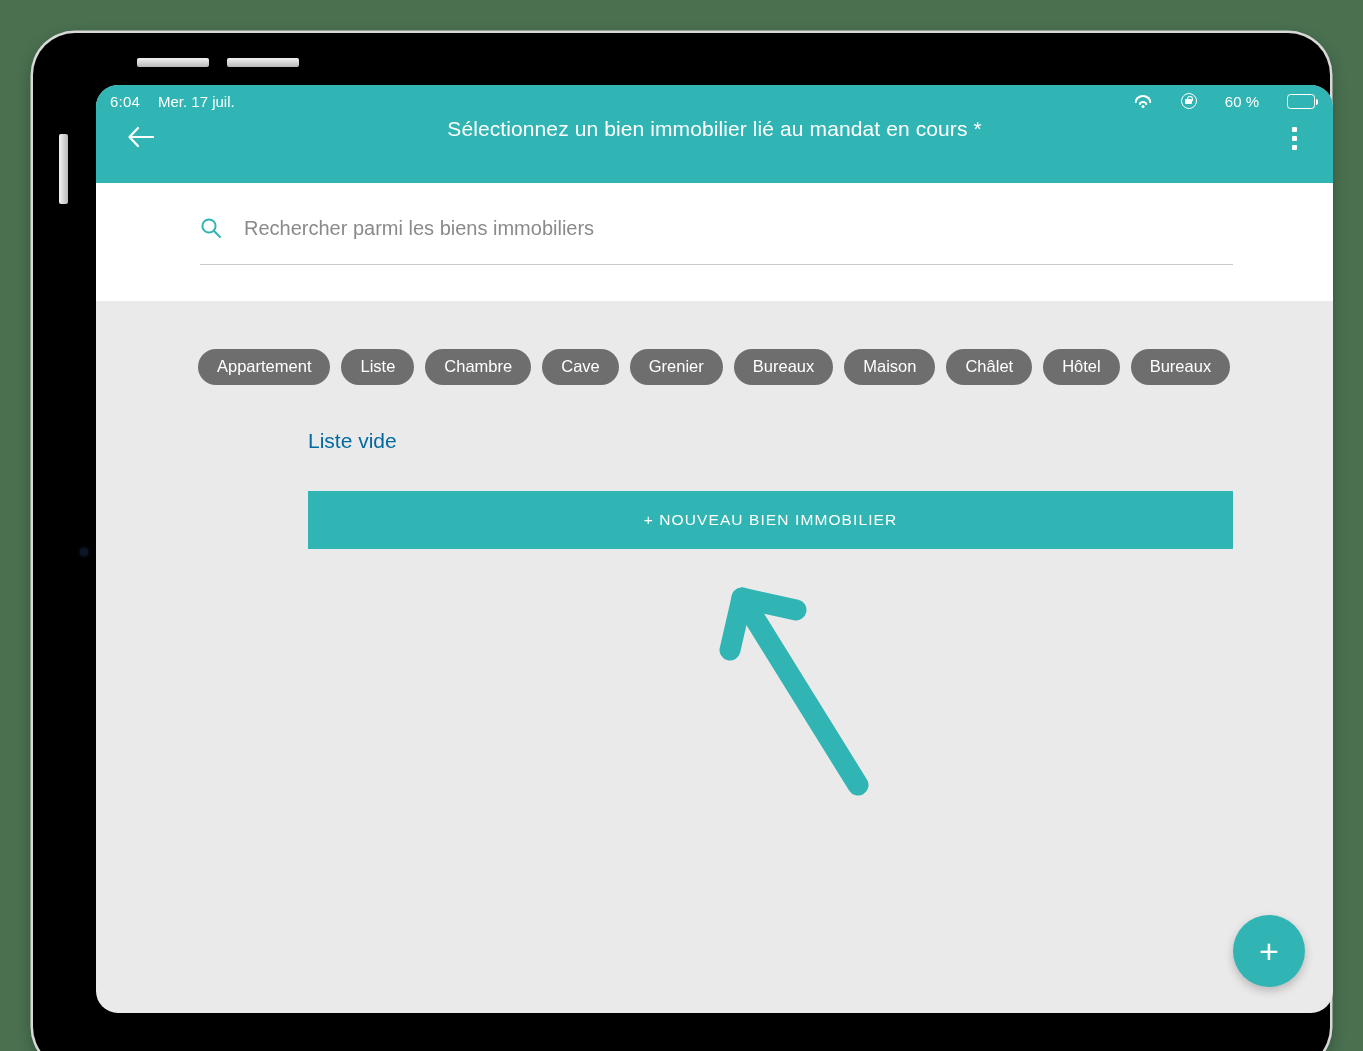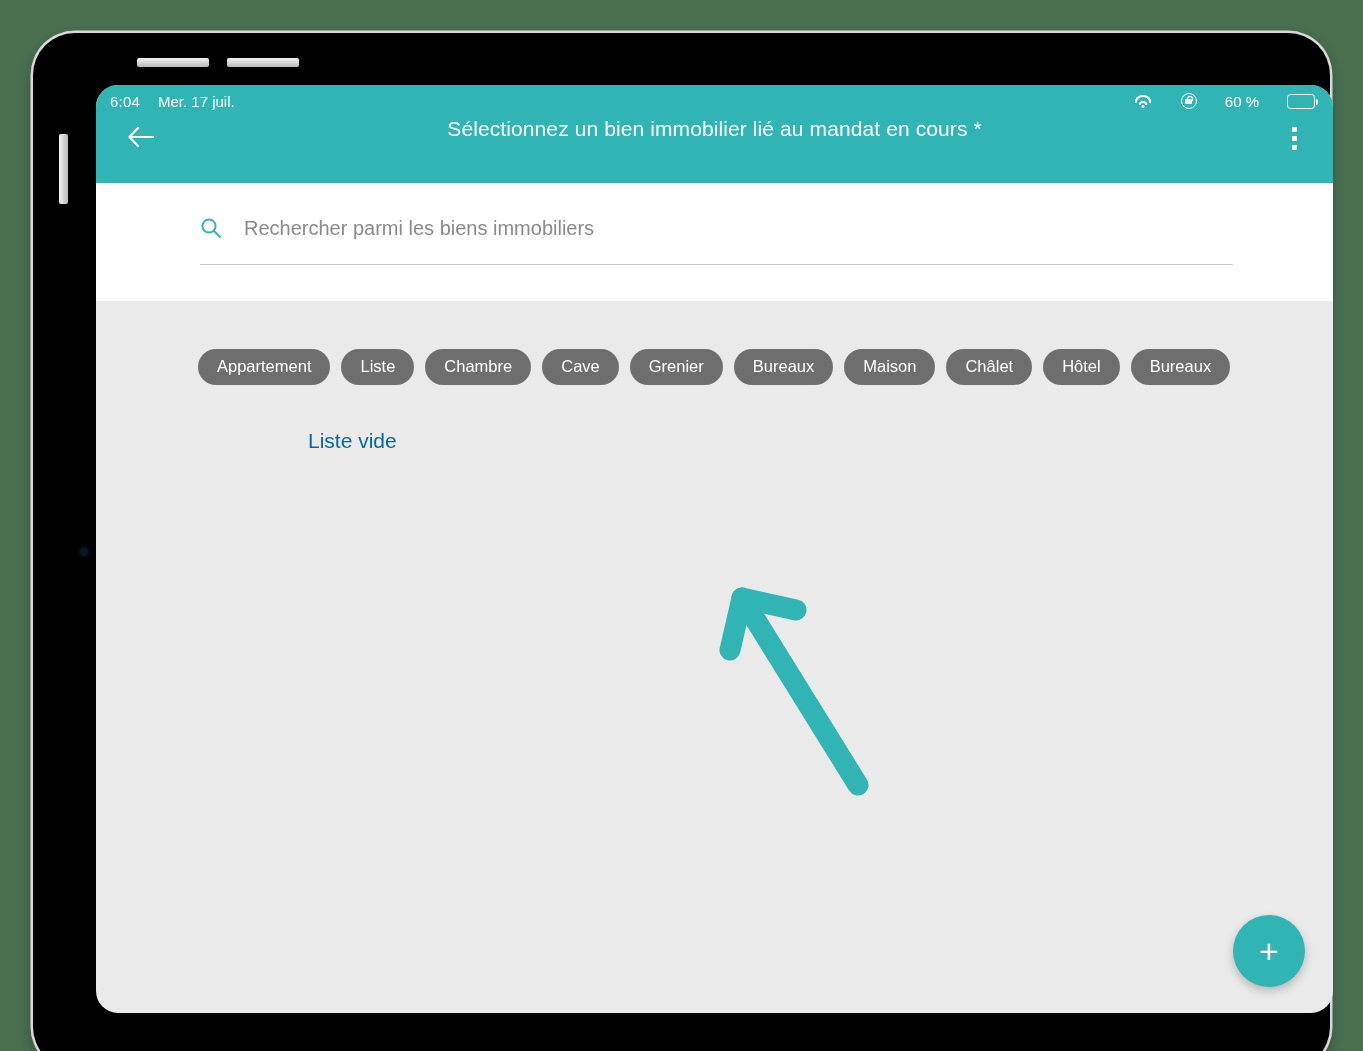--- a/index.html
+++ b/index.html
@@ -234,20 +234,21 @@
           <div class="chip">Bureaux</div>
           <div class="chip">Maison</div>
           <div class="chip">Châlet</div>
           <div class="chip">Hôtel</div>
           <div class="chip">Bureaux</div>
         </div>
       </div>
 
       <div id="empty-list-label">Liste vide</div>
 
+      <div id="new-property-button">+ NOUVEAU BIEN IMMOBILIER</div>
     </div>
 
     <svg id="annotation-arrow" viewBox="0 0 200 240">
       <g fill="none" stroke="#31b5b4" stroke-width="21" stroke-linecap="round" stroke-linejoin="round">
         <path d="M34 18 L150 205"></path>
         <path d="M22 70 L34 18 L88 30"></path>
       </g>
     </svg>
 
     <div id="fab-add-button">

